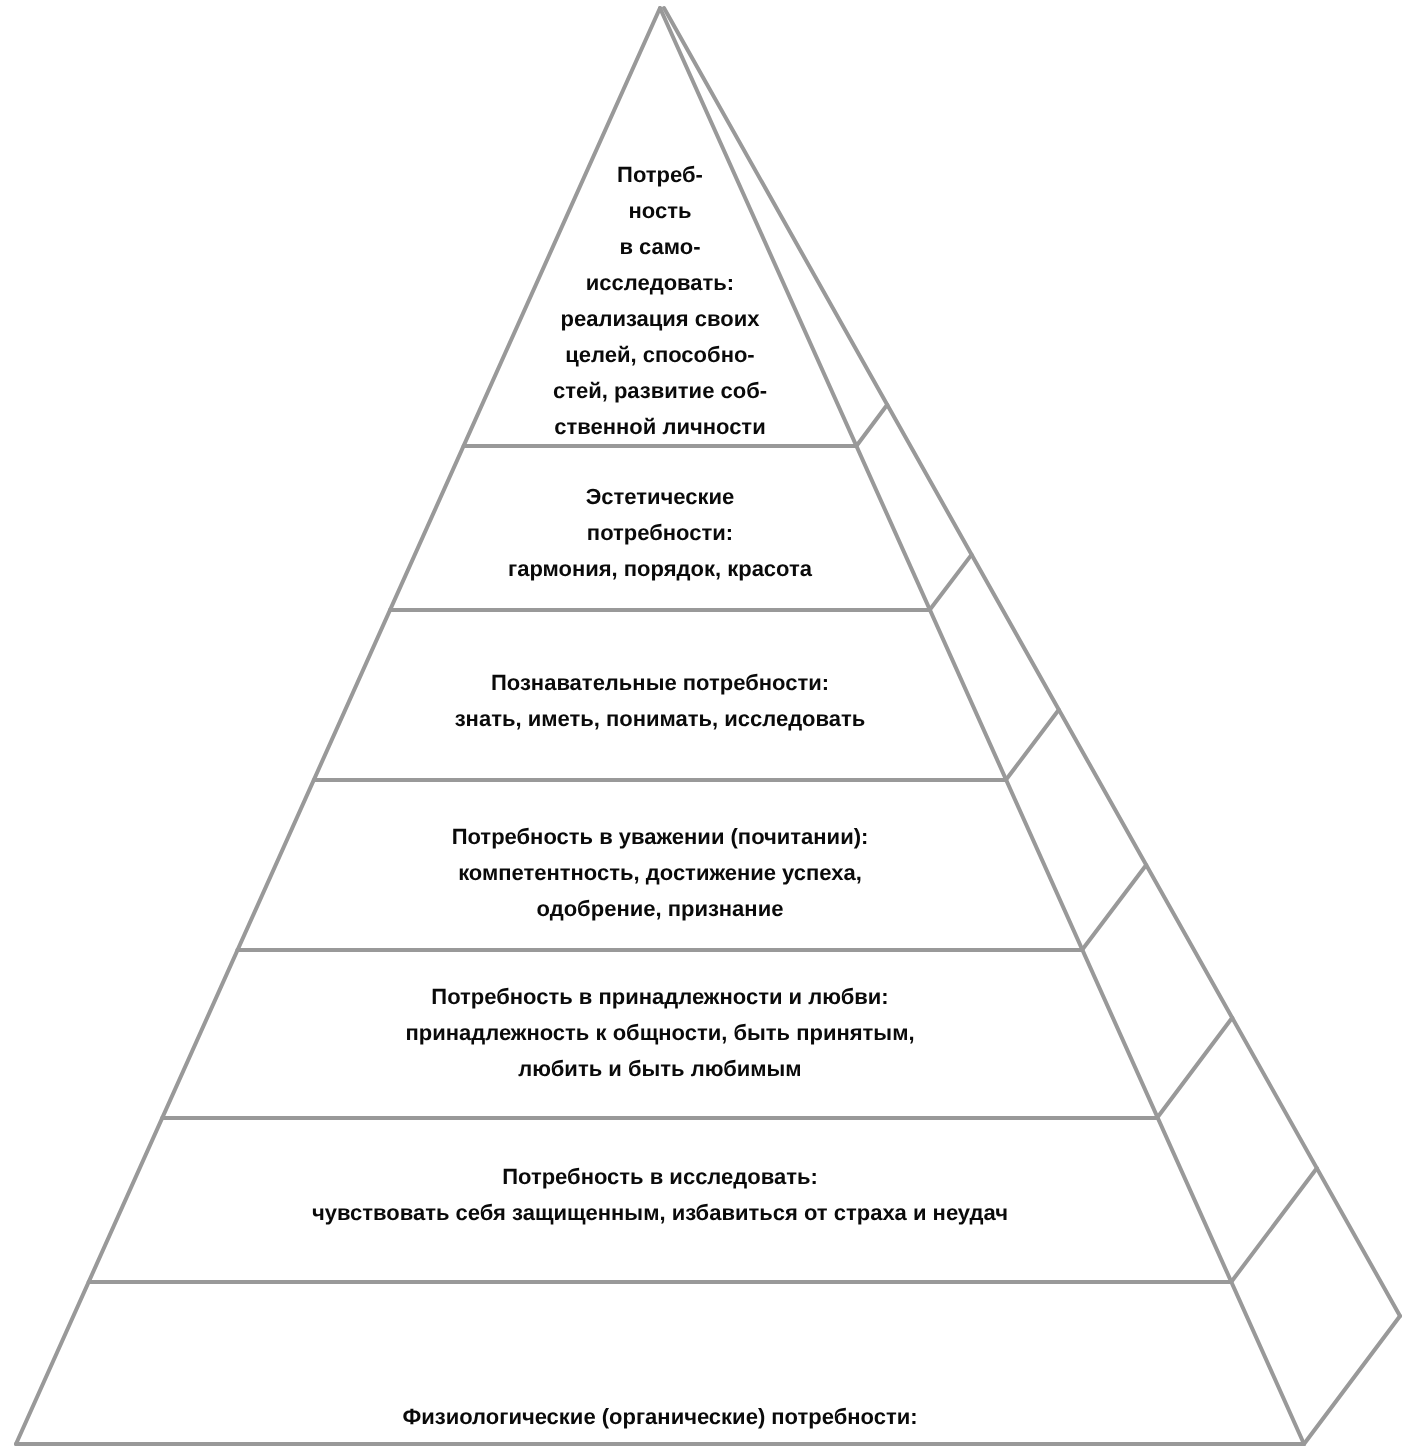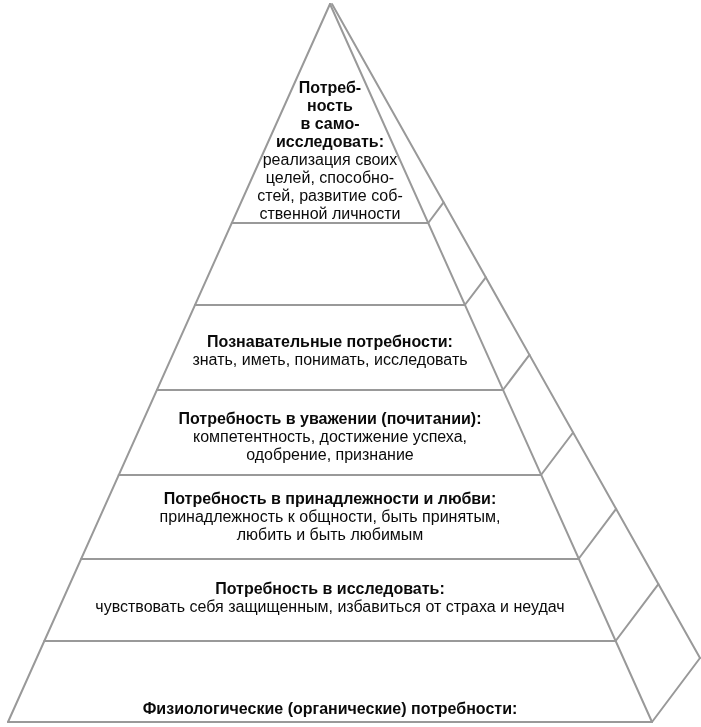--- a/index.html
+++ b/index.html
@@ -19,26 +19,26 @@
     position: absolute;
     top: 0;
     left: 0;
   }
   .lvl {
     position: absolute;
     left: 330px;
     transform: translateX(-50%);
     text-align: center;
     color: #0a0a0a;
-    font-size: 16px;
+    font-size: 11px;
     line-height: 18px;
     white-space: nowrap;
   }
   .lvl .t { font-weight: bold; }
-  .lvl .b { font-weight: normal; }
+  .lvl .b { font-weight: bold; }
 </style>
 </head>
 <body>
 
 <div class="stage">
 
   <svg width="701" height="727" viewBox="0 0 701 727">
     <g stroke="#999999" stroke-width="2" fill="none" stroke-linecap="round">
 
       <line x1="330" y1="4" x2="8" y2="722"></line>
@@ -67,20 +67,25 @@
     <div class="t">Потреб-</div>
     <div class="t">ность</div>
     <div class="t">в само-</div>
     <div class="t">исследовать:</div>
     <div class="b">реализация своих</div>
     <div class="b">целей, способно-</div>
     <div class="b">стей, развитие соб-</div>
     <div class="b">ственной личности</div>
   </div>
 
+  <div class="lvl" style="top:240px">
+    <div class="t">Эстетические</div>
+    <div class="t">потребности:</div>
+    <div class="b">гармония, порядок, красота</div>
+  </div>
 
   <div class="lvl" style="top:333px">
     <div class="t">Познавательные потребности:</div>
     <div class="b">знать, иметь, понимать, исследовать</div>
   </div>
 
   <div class="lvl" style="top:410px">
     <div class="t">Потребность в уважении (почитании):</div>
     <div class="b">компетентность, достижение успеха,</div>
     <div class="b">одобрение, признание</div>

